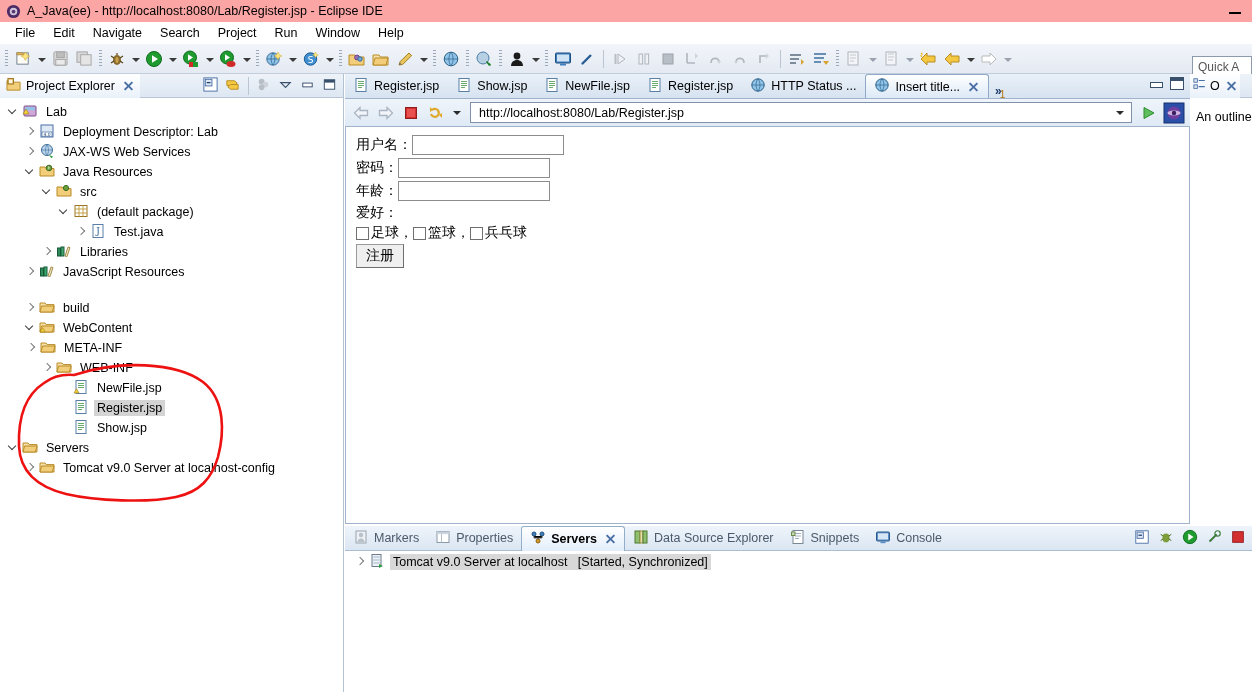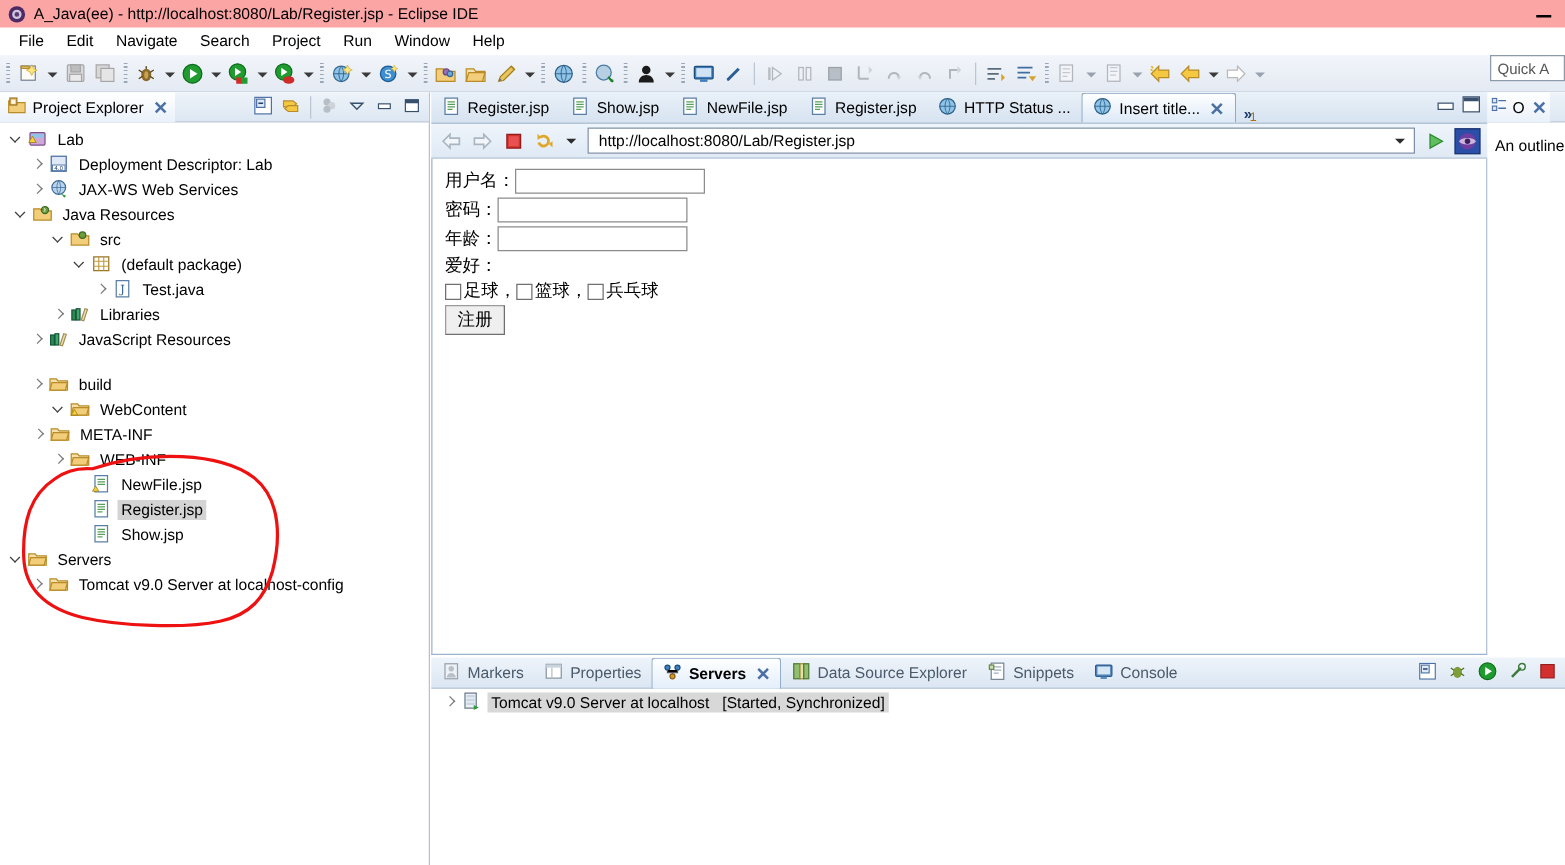--- a/index.html
+++ b/index.html
@@ -58,21 +58,21 @@
   }
   .tarrow { width: 13px; height: 24px; flex: none; position: relative; }
   .tarrow::after {
     content: ""; position: absolute; left: 3px; top: 11px;
     border-left: 4px solid transparent; border-right: 4px solid transparent;
     border-top: 4px solid #3a3a3a;
   }
   .tarrow.dim::after { border-top-color: #9aa3ad; }
   .tsep { width: 1px; height: 18px; background: #bcc6d3; margin: 0 4px; flex: none; }
   .quickaccess {
-    position: absolute; right: 0; top: 0;
+    position: absolute; right: 0; top: 12px;
     width: 60px; height: 21px; border: 1px solid #8d9aab;
     background: #fff; font-size: 12px; color: #555;
     padding: 3px 0 0 5px; overflow: hidden; white-space: nowrap;
   }
 
   
   .body-area { position: relative; height: 640px; background: #fff; }
 
   
   .pexp {
@@ -598,21 +598,21 @@
           </div>
           <div class="trow" style="padding-left: 23px;">
             <span class="twist closed"></span>
             <span class="ticon"><svg width="16" height="16" viewBox="0 0 16 16">
                 <circle cx="8" cy="7" r="5.5" fill="#b9d3ea" stroke="#3c6d99"></circle>
                 <path d="M3 7h10M8 1.8c2 2.6 2 7.8 0 10.4M8 1.8c-2 2.6-2 7.8 0 10.4" stroke="#3c6d99" fill="none" stroke-width=".6"></path>
                 <path d="M10 12l4 1.6-1.6 1.6z" fill="#2e9e3e"></path>
               </svg></span>
             <span class="tlabel">JAX-WS Web Services</span>
           </div>
-          <div class="trow" style="padding-left: 10px;">
+          <div class="trow" style="padding-left: 23px;">
             <span class="twist open"></span>
             <span class="ticon"><svg width="16" height="16" viewBox="0 0 16 16">
                 <path d="M1 4h5l1.3 1.6H15V13H1z" fill="#f2cd7a" stroke="#b98c27"></path>
                 <circle cx="10" cy="5" r="2.8" fill="#6a9f3f" stroke="#3f6b21"></circle>
                 <path d="M9 3.4c1.4.8 1.4 2 0 3" stroke="#fff" fill="none" stroke-width=".8"></path>
               </svg></span>
             <span class="tlabel">Java Resources</span>
           </div>
           <div class="trow" style="padding-left: 40px;">
             <span class="twist open"></span>
@@ -657,21 +657,21 @@
             <span class="tlabel">JavaScript Resources</span>
           </div>
           <div class="trow" style="padding-left: 23px; margin-top: 16px;">
             <span class="twist closed"></span>
             <span class="ticon"><svg width="16" height="16" viewBox="0 0 16 16">
                 <path d="M1 4h5l1.3 1.6H15V13H1z" fill="#f7e0ab" stroke="#b98c27"></path>
                 <path d="M2.6 7h12.4L13.3 13H1z" fill="#f2cd7a" stroke="#b98c27"></path>
               </svg></span>
             <span class="tlabel">build</span>
           </div>
-          <div class="trow" style="padding-left: 40px;">
+          <div class="trow" style="padding-left: 23px;">
             <span class="twist open"></span>
             <span class="ticon"><svg width="16" height="16" viewBox="0 0 16 16">
                 <path d="M1 4h5l1.3 1.6H15V13H1z" fill="#f7e0ab" stroke="#b98c27"></path>
                 <path d="M2.6 7h12.4L13.3 13H1z" fill="#f2cd7a" stroke="#b98c27"></path>
                 <path d="M1 13l2.6-4.4L6.2 13z" fill="#f5d13a" stroke="#9a7a10" stroke-width=".6"></path>
               </svg></span>
             <span class="tlabel">WebContent</span>
           </div>
           <div class="trow" style="padding-left: 24px;">
             <span class="twist closed"></span>

